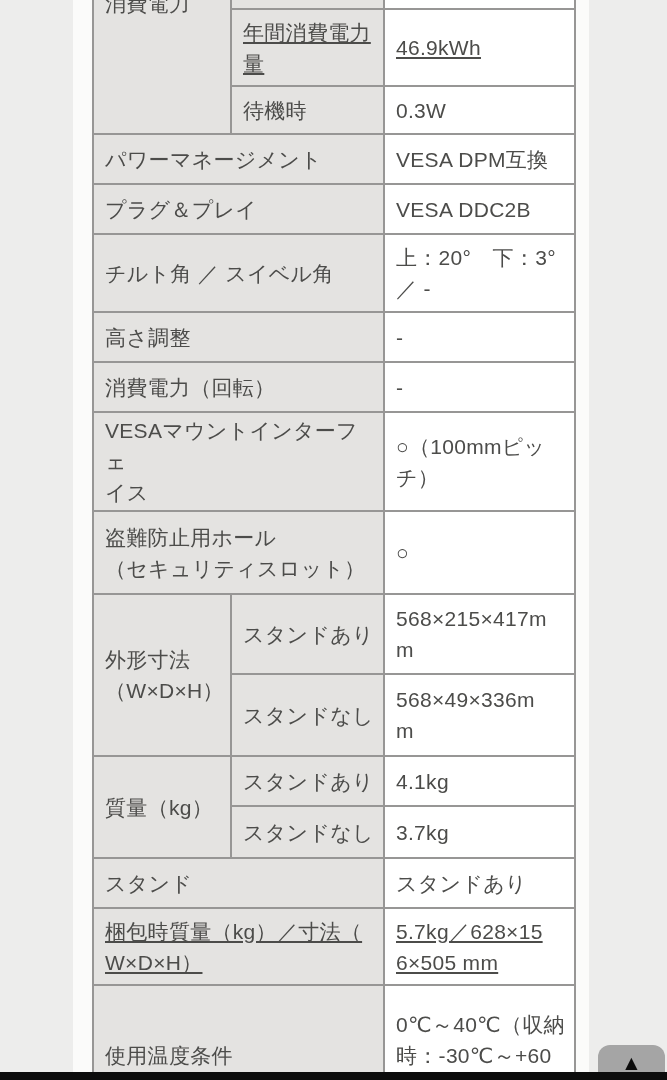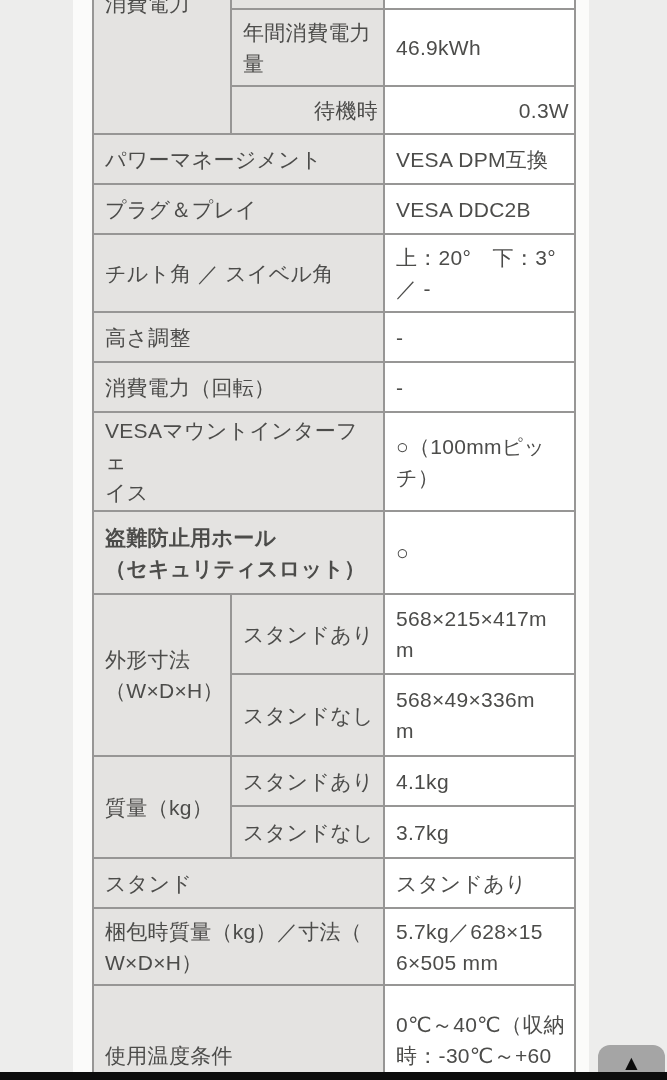--- a/index.html
+++ b/index.html
@@ -34,26 +34,26 @@
   .spec td {
     border: 2px solid #979695;
     vertical-align: middle;
     padding: 2px 5px 2px 11px;
     word-break: break-all;
     letter-spacing: 0.3px;
   }
   td.lbl, td.sub { background: #e4e3e1; }
   td.val { background: #ffffff; }
   tr.r137 { height: 137px; }
-  tr.r77  { height: 77px; }
-  tr.r48  { height: 48px; text-align: right; }
+  tr.r77  { height: 77px; text-decoration: underline; }
+  tr.r48  { height: 48px; }
   tr.r50  { height: 50px; }
   tr.r78  { height: 78px; border-radius: 19px; }
   tr.r81  { height: 81px; }
-  tr.r83  { height: 83px; font-weight: bold; }
+  tr.r83  { height: 83px; }
   tr.r80  { height: 80px; }
   tr.r82  { height: 82px; }
   tr.r52  { height: 52px; }
   tr.r140 { height: 140px; }
   .scroll-btn {
     position: absolute;
     left: 598px; top: 1045px;
     width: 67px; height: 35px;
     background: #a5a5a5;
     border-radius: 12px 12px 0 0;

